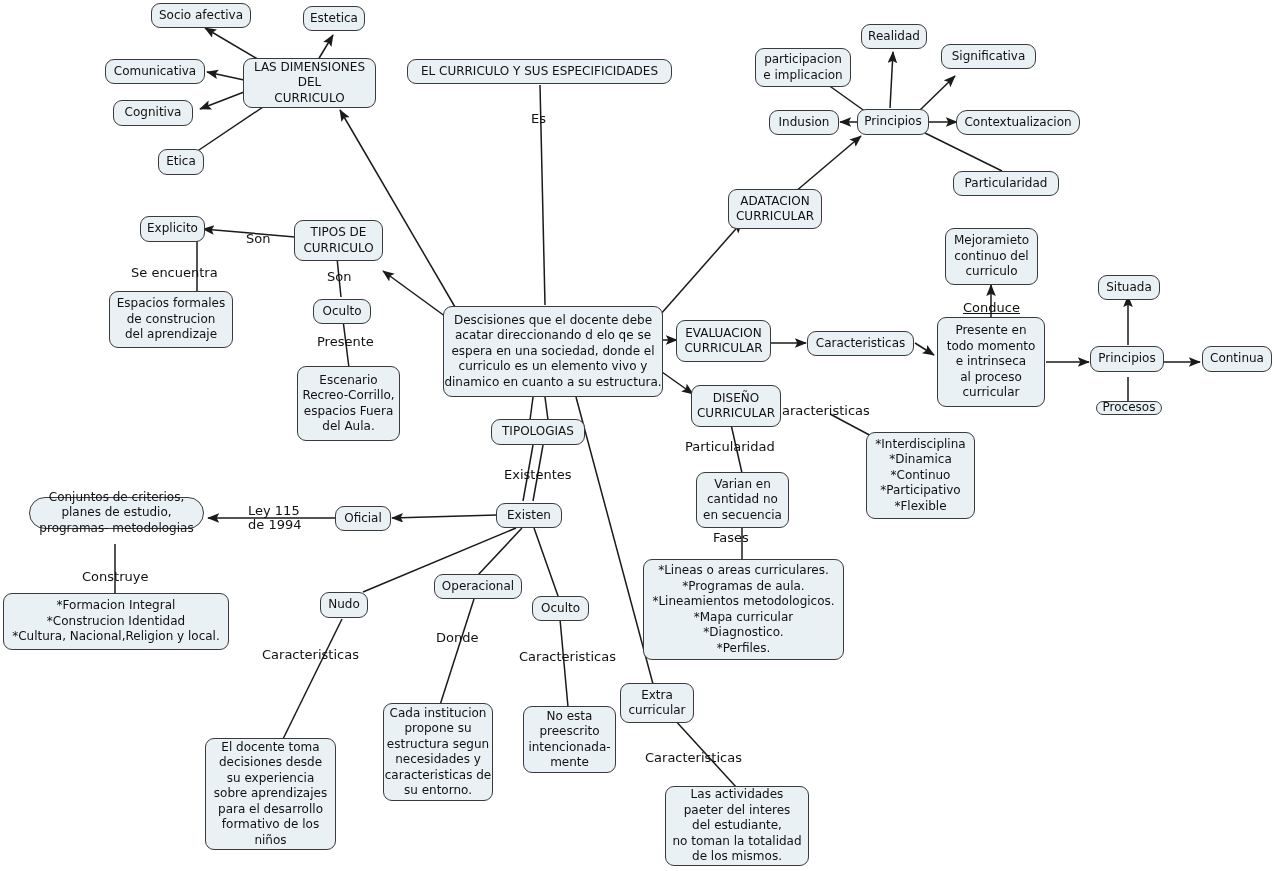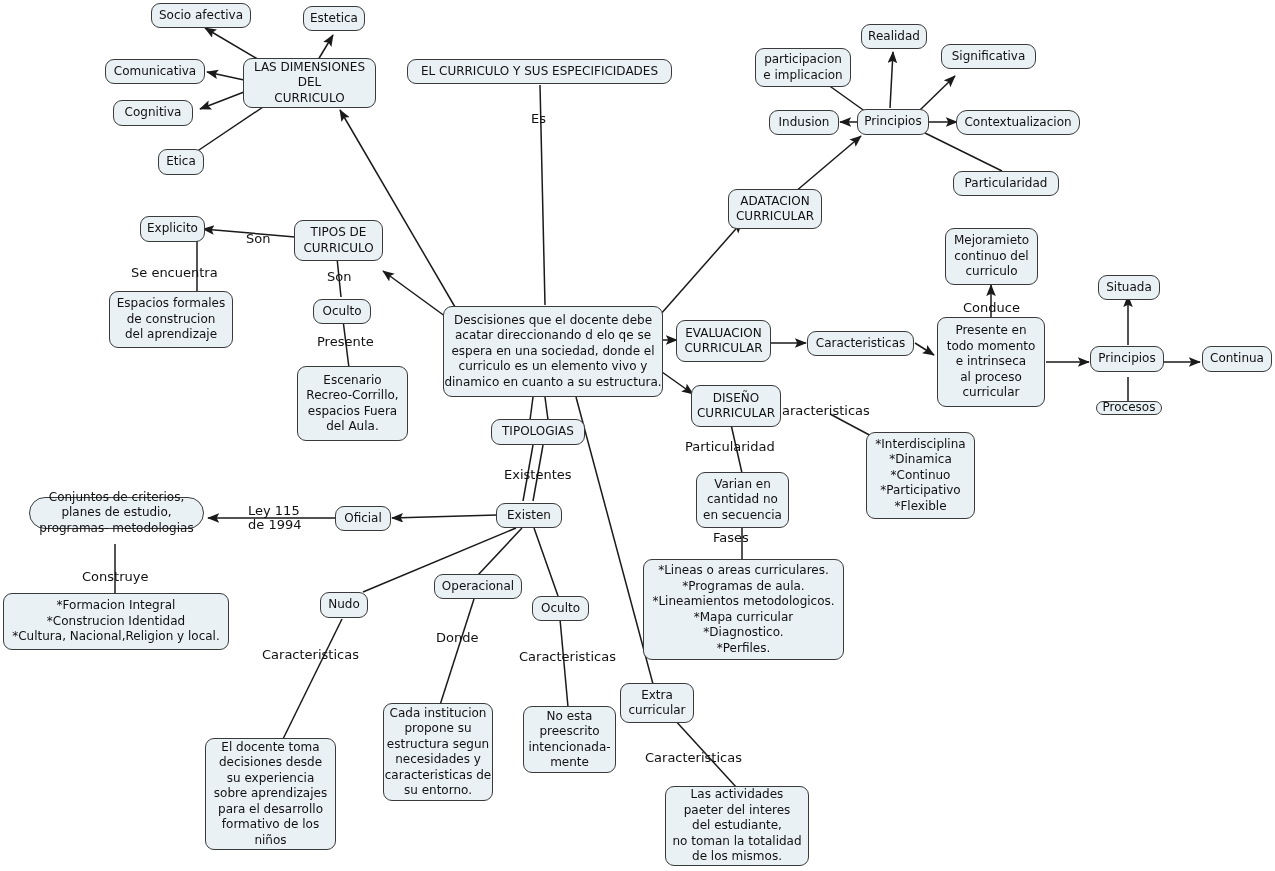--- a/index.html
+++ b/index.html
@@ -211,21 +211,21 @@
 e intrinseca
 al proceso
 curricular</div>
 
   <div class="node" style="left:1090px;top:346px;width:74px;height:26px;">Principios</div>
 
   <div class="node" style="left:1202px;top:346px;width:70px;height:26px;">Continua</div>
 
   <div class="node" style="left:1096px;top:401px;width:66px;height:14px;">Procesos</div>
 
-  <div class="node" style="left:297px;top:366px;width:111px;height:75px;">Escenario
+  <div class="node" style="left:297px;top:366px;width:103px;height:75px;">Escenario
 Recreo-Corrillo,
 espacios Fuera
 del Aula.</div>
 
   <div class="node" style="left:691px;top:385px;width:90px;height:42px;">DISEÑO
 CURRICULAR</div>
 
   <div class="node" style="left:491px;top:419px;width:94px;height:26px;">TIPOLOGIAS</div>
 
   <div class="node" style="left:696px;top:472px;width:93px;height:56px;">Varian en
@@ -295,21 +295,21 @@
   <div class="elabel" style="left:531px;top:112px;">Es</div>
 
   <div class="elabel" style="left:246px;top:232px;">Son</div>
 
   <div class="elabel" style="left:131px;top:266px;">Se encuentra</div>
 
   <div class="elabel" style="left:327px;top:270px;">Son</div>
 
   <div class="elabel" style="left:317px;top:335px;">Presente</div>
 
-  <div class="elabel" style="left:963px;top:301px;">Conduce</div>
+  <div class="elabel" style="left:963px;top:301px;text-decoration:underline;">Conduce</div>
 
   <div class="elabel" style="left:685px;top:440px;">Particularidad</div>
 
   <div class="elabel" style="left:782px;top:404px;">aracteristicas</div>
 
   <div class="elabel" style="left:713px;top:531px;">Fases</div>
 
   <div class="elabel" style="left:504px;top:468px;">Existentes</div>
 
   <div class="elabel" style="left:248px;top:504px;text-align:left;">Ley 115

